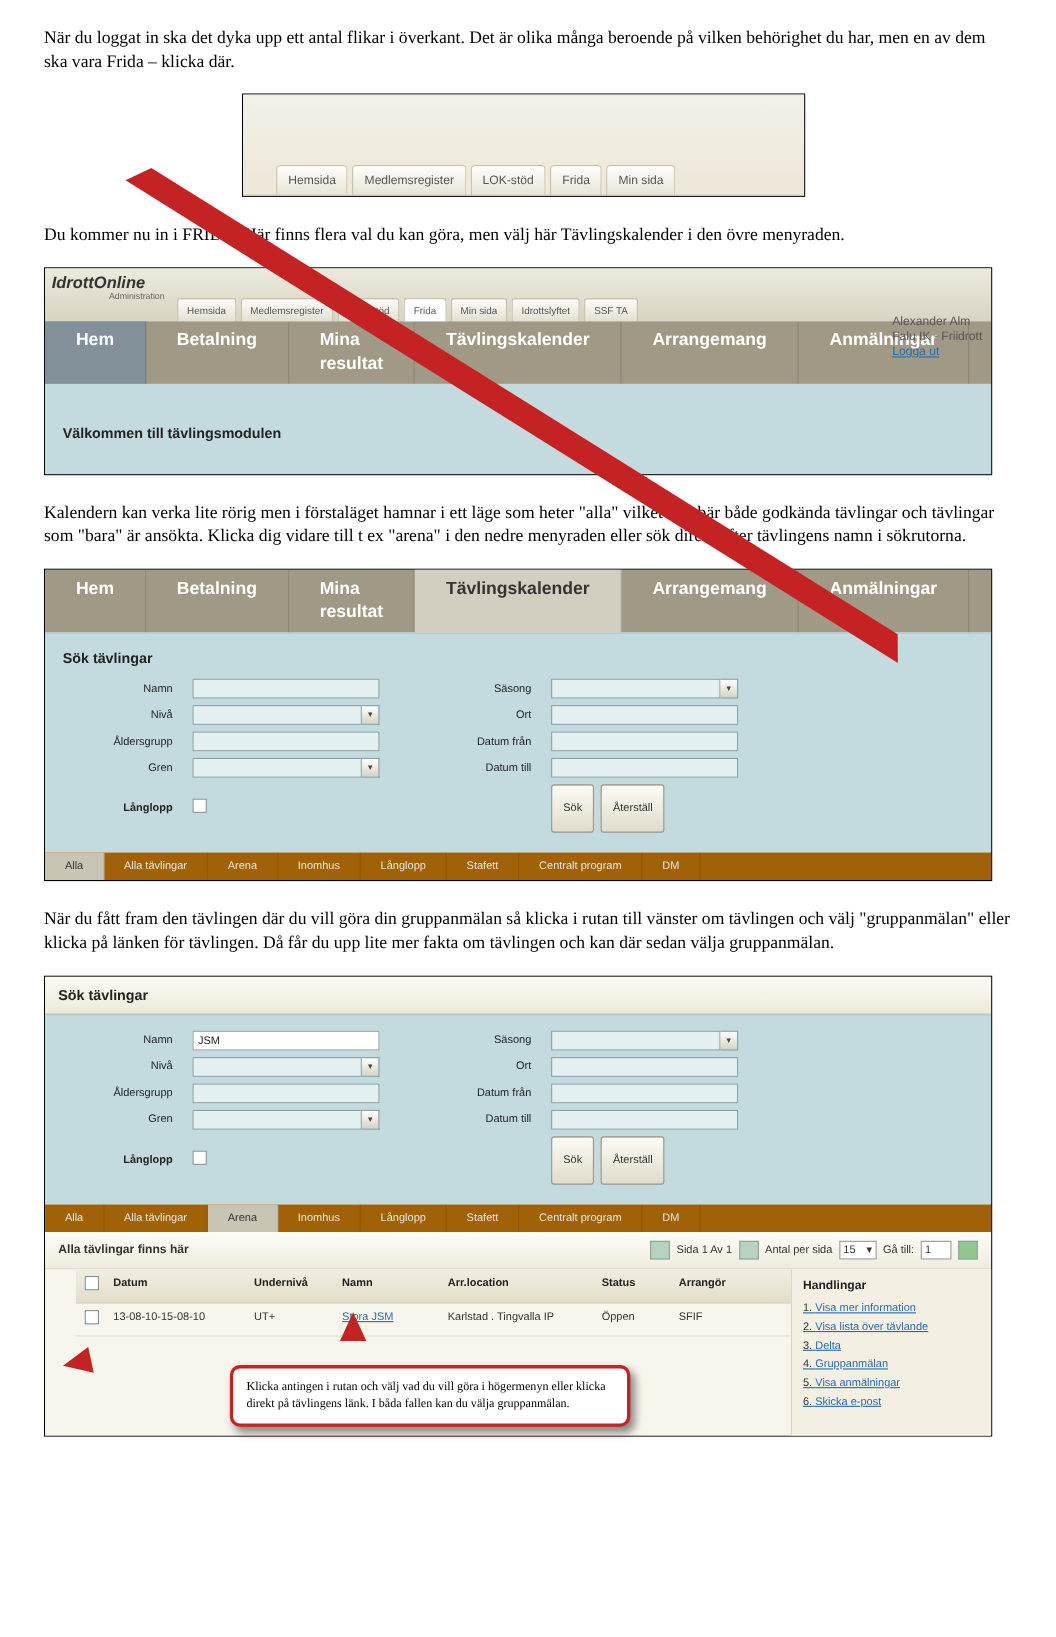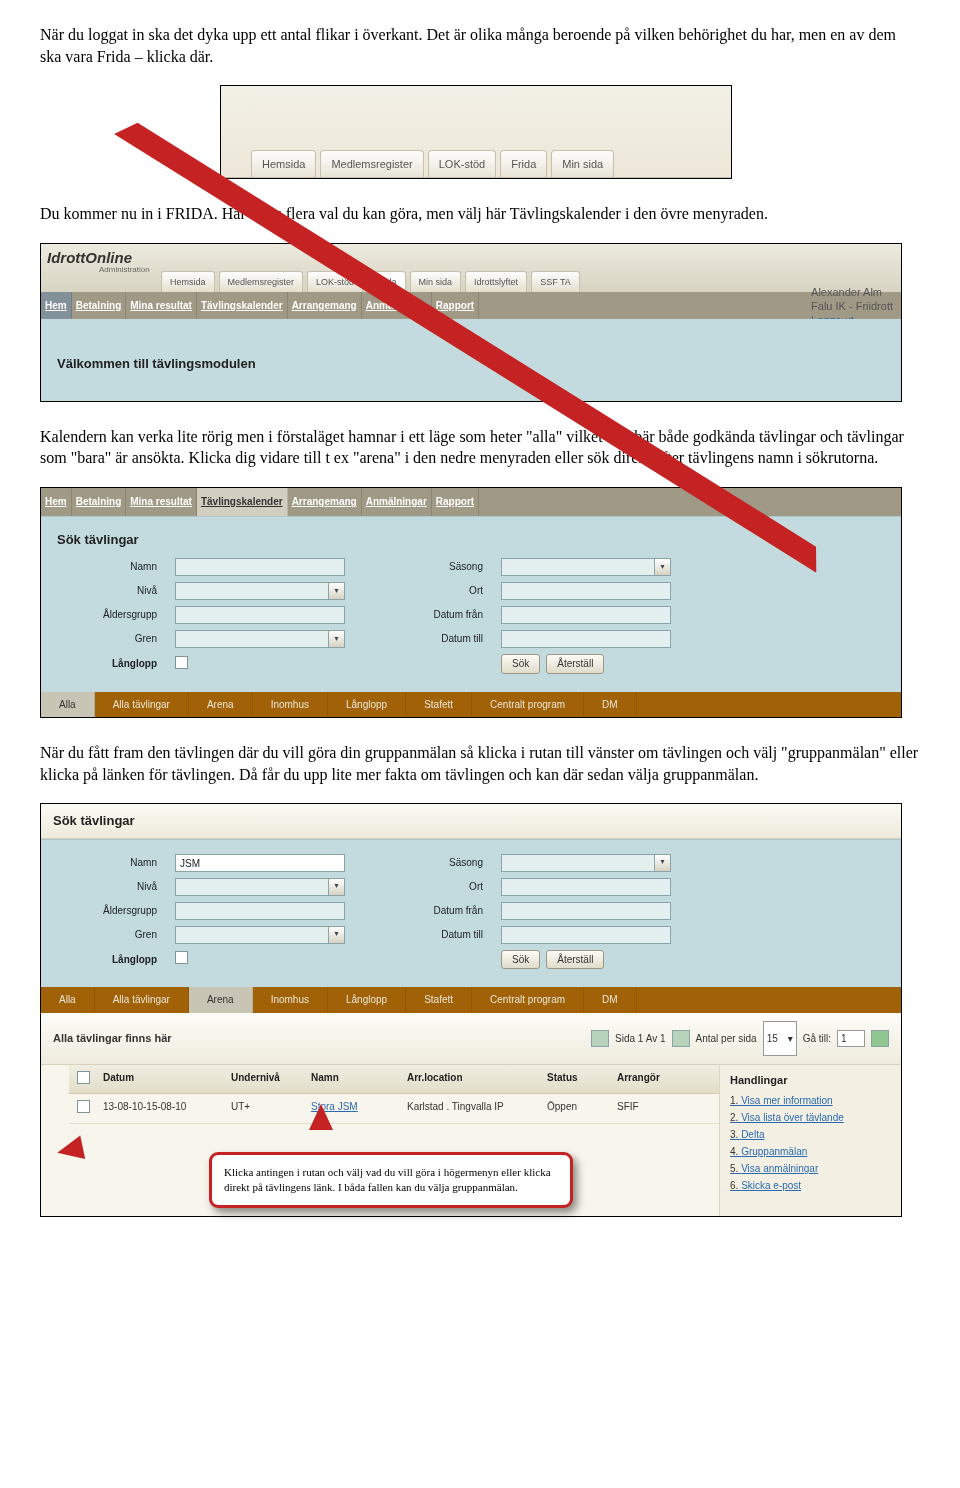--- a/index.html
+++ b/index.html
@@ -16,52 +16,52 @@
   .ss2 { width: 862px; }
   .ss2-top { background: linear-gradient(#eceade,#d8d4c3); height: 48px; position: relative; font-family: Verdana,sans-serif; }
   .brand { position:absolute; left:6px; top:4px; font-style: italic; font-weight:bold; font-size:15px; color:#333; }
   .brand-sub { position:absolute; left:58px; top:21px; font-size:8px; color:#666; }
   .top-tabs { position:absolute; bottom:0; left:120px; display:flex; gap:4px; }
   .top-tab { font-size:9px; color:#555; padding:4px 8px; background:linear-gradient(#fdfdfc,#e3dfcf); border:1px solid #c7c0aa; border-bottom:none; border-radius:3px 3px 0 0; }
   .top-tab.active{ background:#fff; }
   .user-info { position:absolute; right:8px; top:4px; font-size:11px; color:#555; text-align:left; line-height:1.3;margin-top:37px; }
   .user-info .logout{ color:#2a6ab0; text-decoration:underline; }
   .ss2-nav, .ss3-nav { display:flex; background:#9f9985; font-family:Verdana,sans-serif; }
-  .nav-item { font-size:10px; color:#fff; padding:7px 4px; font-weight:bold; border-right:1px solid rgba(0,0,0,.12); cursor:pointer;text-decoration:underline; }
+  .nav-item { font-size:16px; color:#fff; padding:7px 28px; font-weight:bold; border-right:1px solid rgba(0,0,0,.12); cursor:pointer; }
   .nav-item.cur { background:#82909a; }
   .ss2-welcome { background:#c3dbde; padding:14px 16px 22px 16px; font-family:Verdana,sans-serif; position:relative; }
   .ss2-welcome h4{ font-size:13px; font-weight:bold; color:#222; margin-bottom:6px;}
   .ss2-welcome .sub{ font-size:10px; color:#222;}
   .callout { position:absolute; left:368px; top:2px; width:290px; padding:10px 12px; background:#fff; border:3px solid #c52323; border-radius:9px; font-size:11px; color:#222; box-shadow:4px 5px 8px rgba(0,0,0,.45);}
   .arrow-up { left:320px; top:-4px; border-left:14px solid transparent; border-right:14px solid transparent; border-bottom:22px solid #c52323; transform:rotate(32deg);}
   
   .ss3 { width: 862px; }
   .ss3-nav .nav-item.active2{ background:#d2cfc1; color:#333; }
   .panel { background:#c3dbde; padding:14px 16px 18px 16px; font-family:Verdana,sans-serif; border-top:1px solid #adc7ca; }
   .panel h4{ font-size:13px; font-weight:bold; color:#222; margin-bottom:10px;}
   .form-grid{ display:grid; grid-template-columns: 100px 170px 120px 170px; gap:6px 18px; font-size:10px; align-items:center; color:#222;}
   .form-grid label{ text-align:right; }
   .form-grid .fld{ height:18px; border:1px solid #8aa3a6; background:#e4eff0; }
   .form-grid .sel{ display:flex; }
   .form-grid .sel .fld{ flex:1; }
   .form-grid .sel .caret{ width:16px; border:1px solid #8aa3a6; border-left:none; background:linear-gradient(#fff,#d7d3c4); display:flex; align-items:center; justify-content:center; font-size:8px; color:#444;}
   .chk{ width:13px; height:13px; border:1px solid #7f9497; background:#fff; display:inline-block;}
   .btns{ float:right; display:flex; gap:6px; margin-right:2px;}
-  .btn{ font-size:10px; padding:2px 10px; border:1px solid #9c9784; border-radius:3px; background:linear-gradient(#fcfbf6,#e0dcca); color:#333;}
+  .btn{ font-size:10px; padding:14px 10px; border:1px solid #9c9784; border-radius:3px; background:linear-gradient(#fcfbf6,#e0dcca); color:#333;}
   .filter-tabs{ display:flex; background:#a16207; font-family:Verdana,sans-serif; }
   .ftab{ font-size:10px; color:#e9e6d9; padding:6px 18px; border-right:1px solid rgba(0,0,0,.1);}
   .ftab.on{ background:#c9c5b4; color:#333;}
   
   .ss4 { width: 862px; }
   .ss4-head { background:linear-gradient(#fbfaf4,#eeeadb); padding:8px 12px; font-family:Verdana,sans-serif; font-size:13px; font-weight:bold; color:#222; border-bottom:1px solid #d7d2bf;}
   .pager-row{ display:flex; justify-content:space-between; align-items:center; padding:8px 12px; background:linear-gradient(#fdfcf7,#efecde); font-family:Verdana,sans-serif; font-size:10px; color:#333; border-bottom:1px solid #d7d2bf;}
   .pager-row .leftlbl{ font-weight:bold; font-size:11px;}
   .pager-ctl{ display:flex; align-items:center; gap:6px;}
   .pg-btn{ width:18px; height:17px; border:1px solid #8aa3a6; background:#b7d3bb; display:inline-block;}
-  .pg-sel{ width:34px; height:35px; border:1px solid #999; background:#fff; display:inline-flex; align-items:center; justify-content:space-between; padding:0 3px;}
+  .pg-sel{ width:34px; height:17px; border:1px solid #999; background:#fff; display:inline-flex; align-items:center; justify-content:space-between; padding:0 3px;}
   .pg-inp{ width:28px; height:17px; border:1px solid #999; background:#fff; display:inline-flex; align-items:center; padding:0 3px;}
   .result-wrap{ display:flex; background:#f7f5ec;padding-left:28px; }
   .result-left{ flex:1; padding: 0 0 60px 0; font-family:Verdana,sans-serif;}
   .thead{ display:flex; background:linear-gradient(#f0eee2,#e2dec9); font-size:10px; font-weight:bold; color:#222; border-bottom:1px solid #cfc9b3;}
   .thead > div{ padding:6px 8px;}
   .col-chk{ width:26px; }
   .col-d{ width:128px;}.col-u{width:80px;}.col-n{width:96px;}.col-l{width:140px;}.col-s{width:70px;}.col-a{width:110px;}
   .trow{ display:flex; font-size:10px; color:#333; border-bottom:1px solid #e3dfcd;}
   .trow > div{ padding:6px 8px;}
   .trow .col-n{ color:#2a6ab0; text-decoration:underline;}

